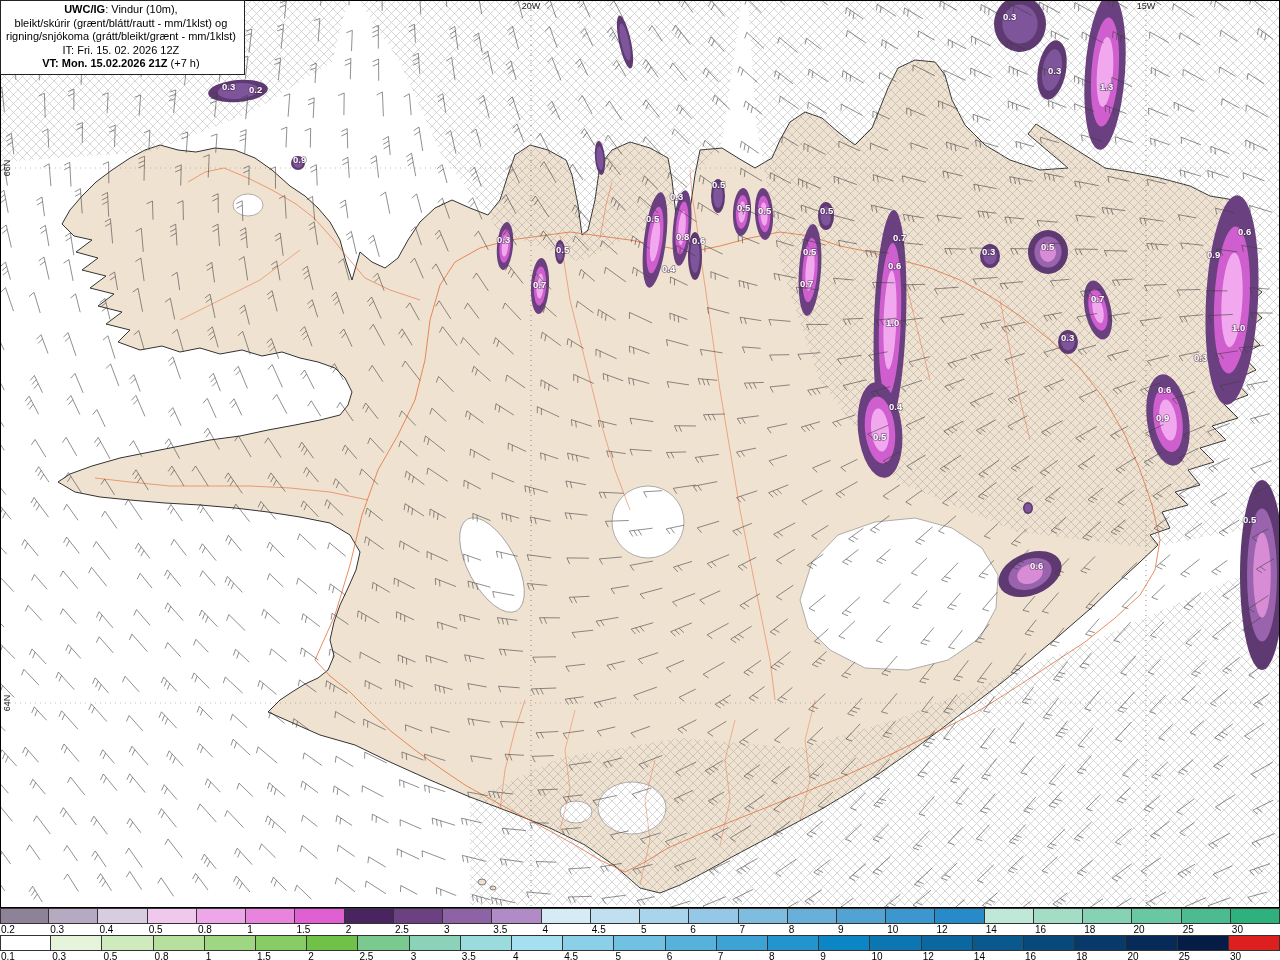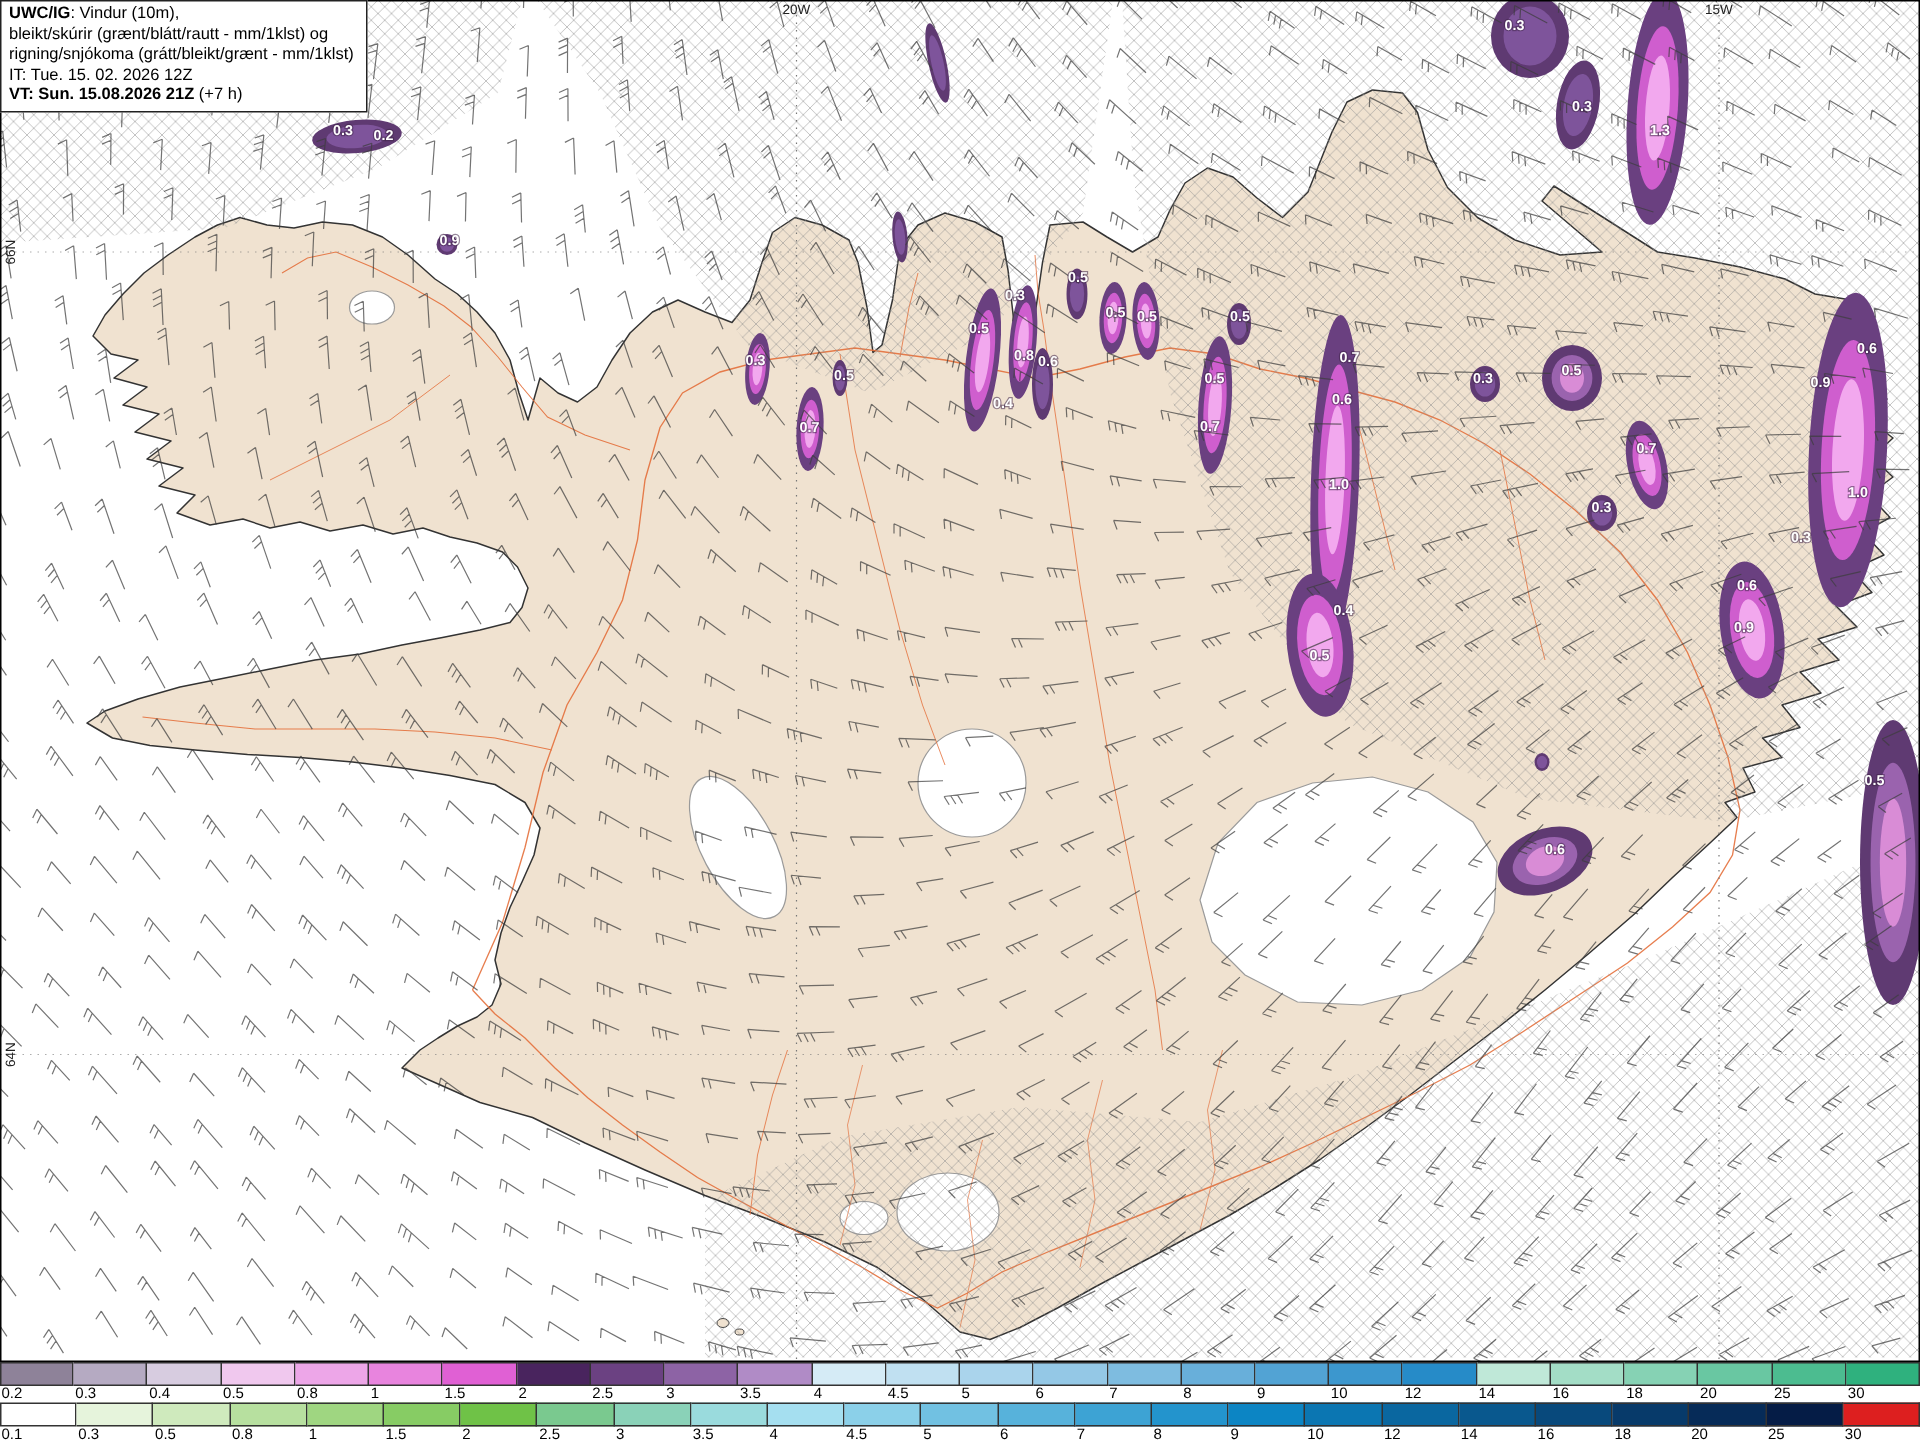--- a/index.html
+++ b/index.html
@@ -3,20 +3,21 @@
 <meta charset="utf-8">
 <style>
   html,body{margin:0;padding:0;background:#fff;}
   body{width:1280px;height:960px;overflow:hidden;font-family:"Liberation Sans",sans-serif;}
   .screen{position:relative;width:1280px;height:960px;background:#fff;}
   #map{display:block;background:#fff;}
   .legend{
     position:absolute;top:0;left:0;z-index:5;background:#fff;
     border:1px solid #222;padding:2px 8px 3px 5px;font-size:11px;line-height:13.5px;color:#000;
     max-width:260px;
+    text-align:center;
   }
   .legend .b{font-weight:bold;}
   .bars{position:absolute;left:0;top:908px;width:1280px;z-index:4;background:#fff;}
   .bar-row{display:flex;width:100%;}
   .cell{flex:1 1 0;min-width:0;}
   .chip{height:14px;border-top:1px solid #333;border-bottom:1px solid #333;border-right:1px solid #333;}
   .cell:first-child .chip{border-left:1px solid #333;}
   .lbl{font-size:10px;height:11px;line-height:11px;padding-left:1px;color:#000;white-space:nowrap;}
 </style>
 </head>
@@ -264,22 +265,22 @@
         <text x="10" y="703" font-size="9" fill="#222" transform="rotate(-90 10 703)" text-anchor="middle">64N</text>
       </g>
 
     <rect x="0.5" y="0.5" width="1279" height="907" fill="none" stroke="#000" stroke-width="1"></rect>
   </svg>
 
   <div class="legend">
     <div><span class="b">UWC/IG</span><span>: Vindur (10m),</span></div>
     <div>bleikt/skúrir (grænt/blátt/rautt - mm/1klst) og</div>
     <div>rigning/snjókoma (grátt/bleikt/grænt - mm/1klst)</div>
-    <div>IT: Tue. 15. 02. 2026 12Z</div>
-    <div><span class="b">VT: Sun. 15.08.2026 21Z</span><span> (+7 h)</span></div>
+    <div>IT: Fri. 15. 02. 2026 12Z</div>
+    <div><span class="b">VT: Mon. 15.02.2026 21Z</span><span> (+7 h)</span></div>
   </div>
 
   <div class="bars">
     <div class="bar-row" id="bar-sleet">
         <div class="cell">
           <div class="chip" style="background: rgb(142, 130, 153);"></div>
           <div class="lbl">0.2</div>
         </div>
         <div class="cell">
           <div class="chip" style="background: rgb(181, 170, 194);"></div>

